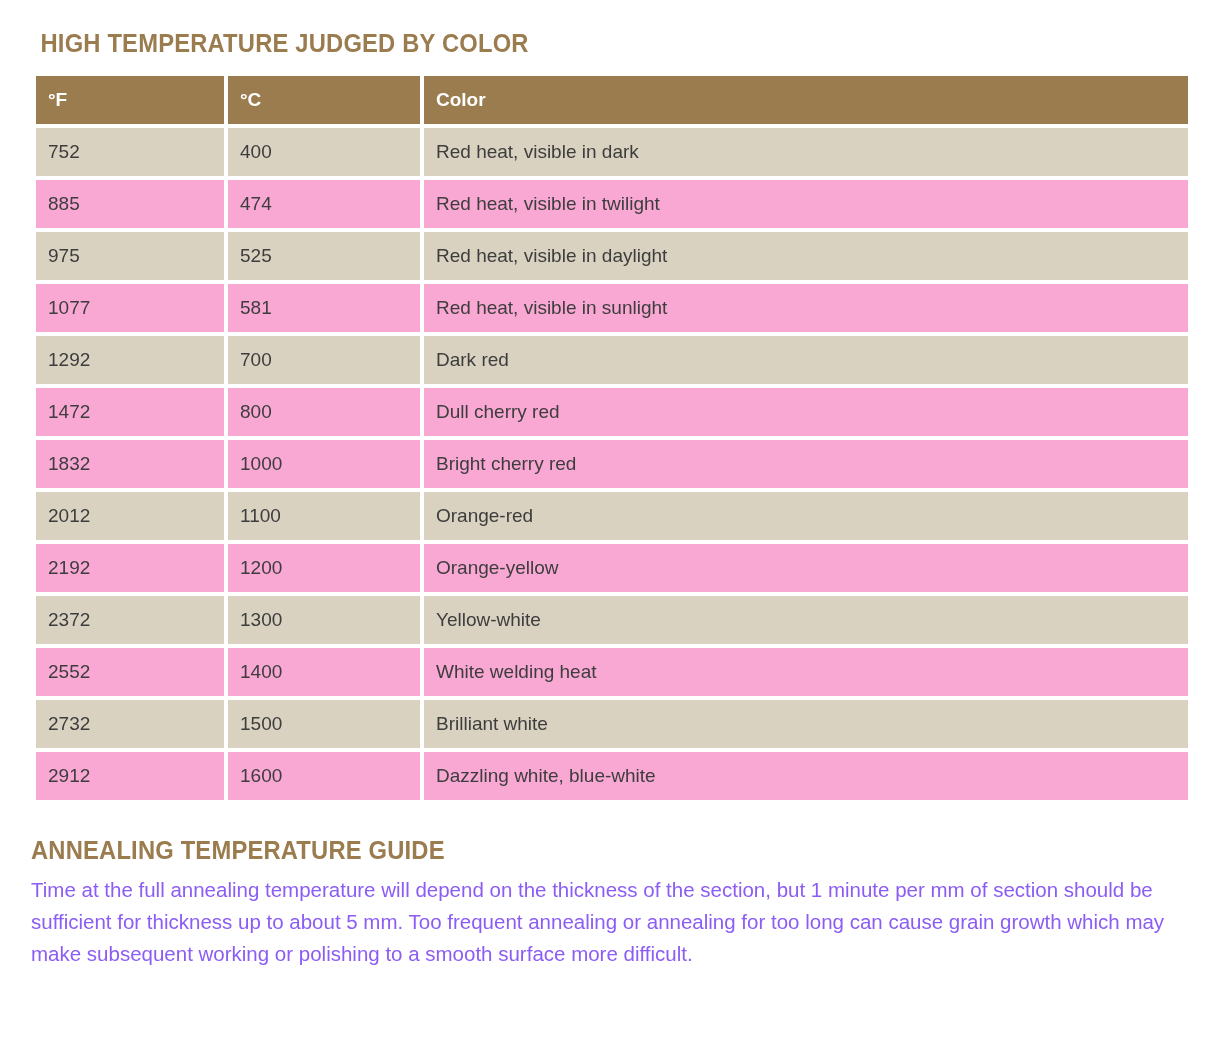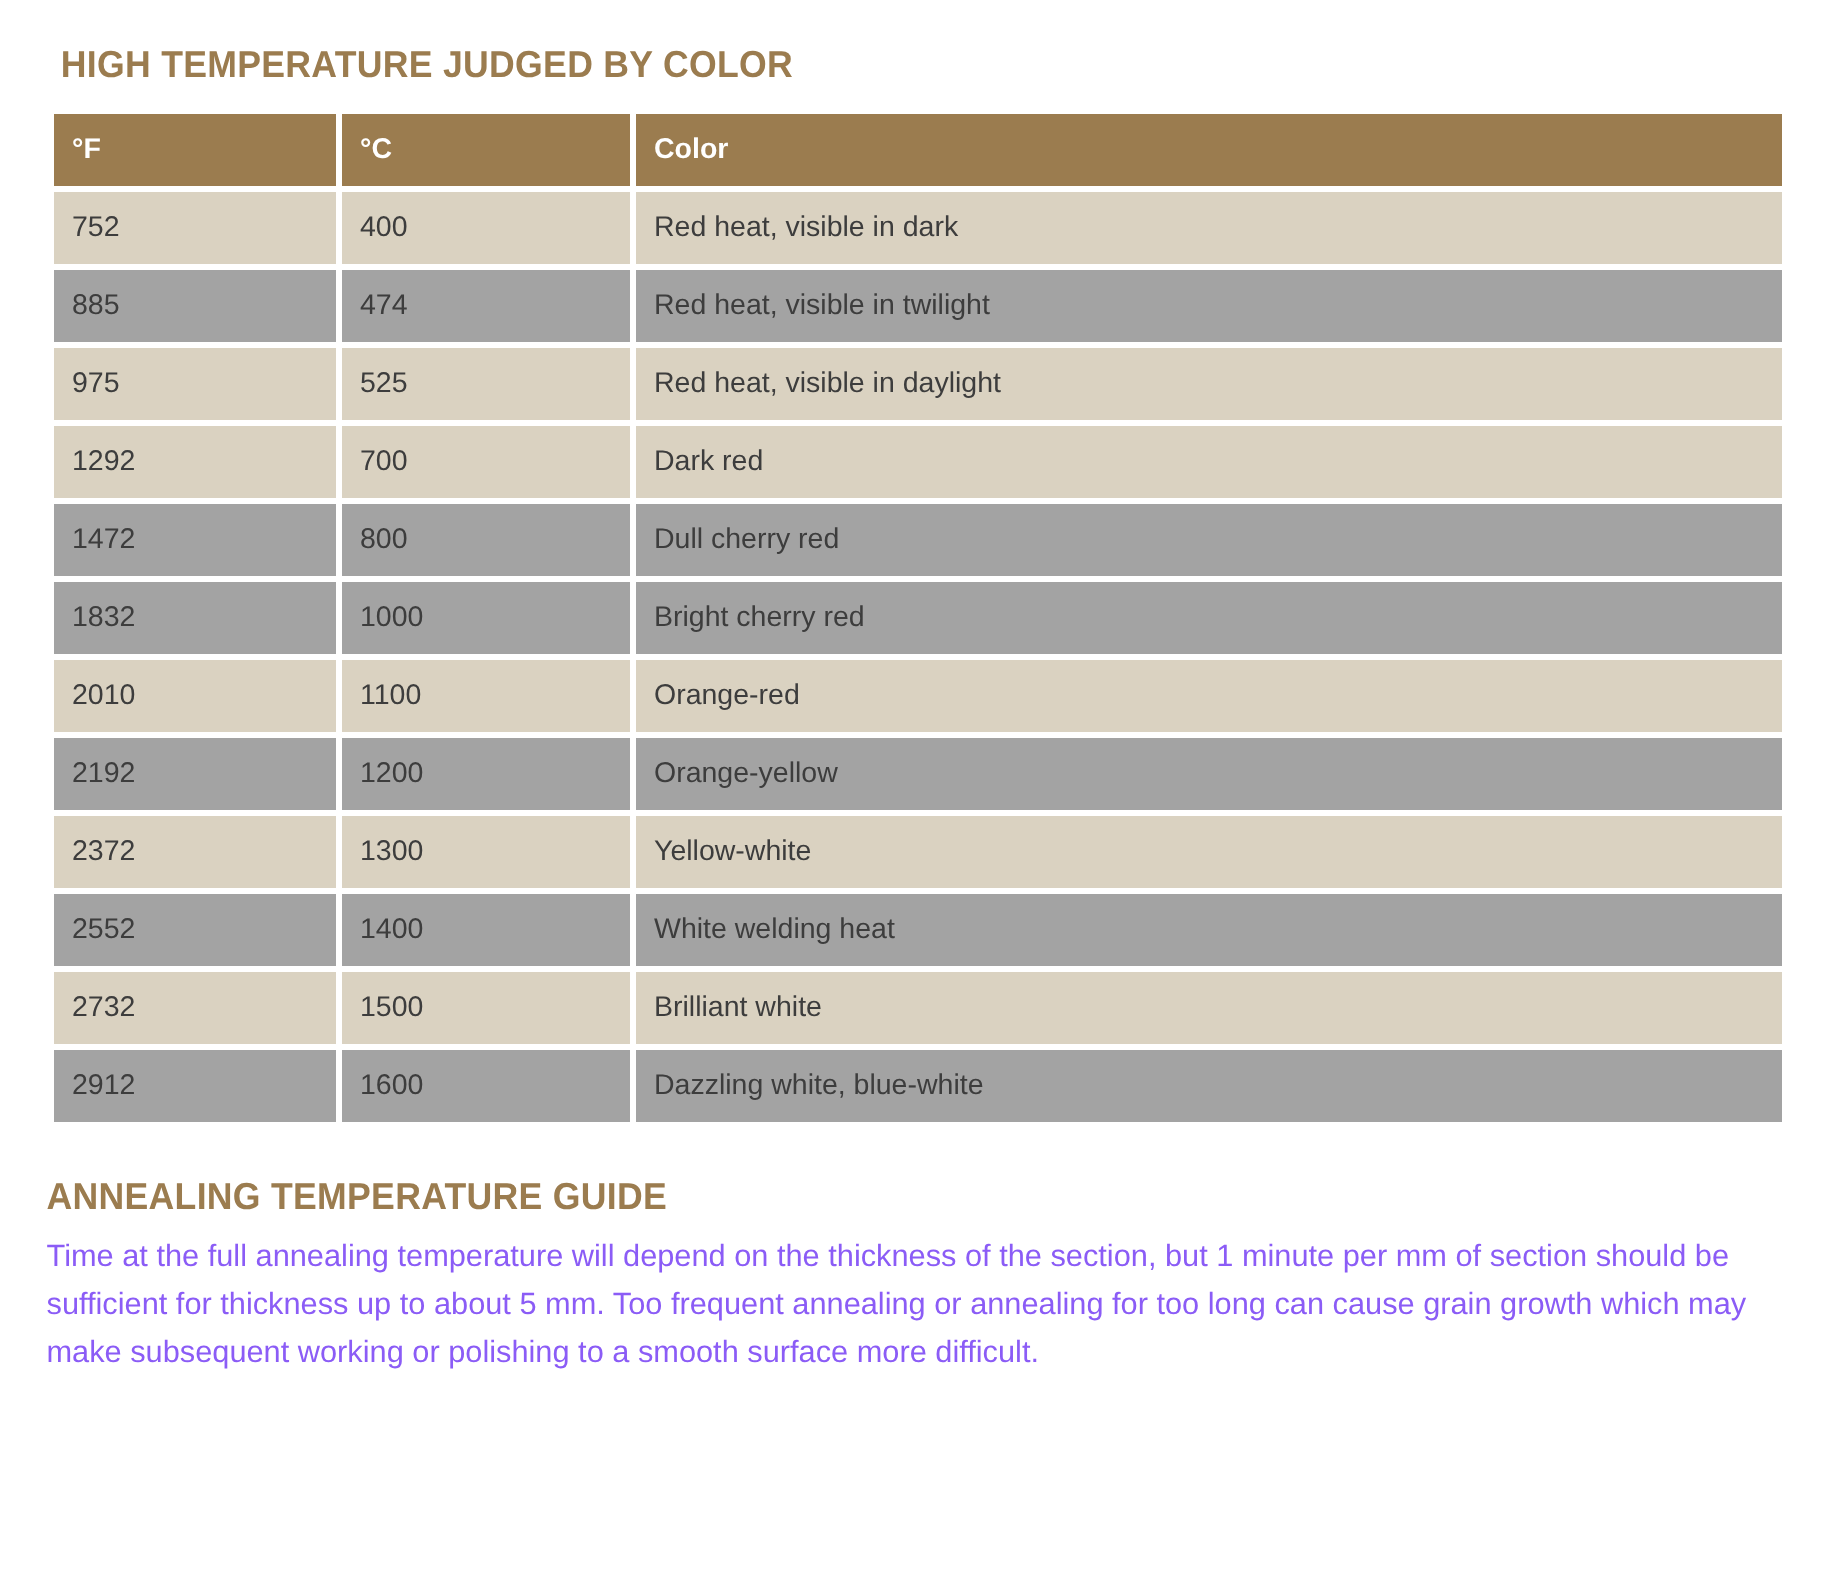--- a/index.html
+++ b/index.html
@@ -61,21 +61,21 @@
   }
   table.temp-table tbody td {
     color: #3d3d3d;
     height: 48px;
     margin-left: 32px;
   }
   table.temp-table tbody tr.odd td {
     background: #dad2c1;
   }
   table.temp-table tbody tr.even td {
-    background: #a3a3a3;
+    background: #f9a8d4;
   }
   col.col-f  { width: 188px; }
   col.col-c  { width: 192px; }
   col.col-color { width: auto; }
 
   h2.sub-title {
     margin: 0;
     padding: 30px 0 0 0;
     font-size: 25px;
     line-height: 32px;
@@ -126,37 +126,42 @@
       <tr class="even">
         <td>885</td>
         <td>474</td>
         <td>Red heat, visible in twilight</td>
       </tr>
       <tr class="odd">
         <td>975</td>
         <td>525</td>
         <td>Red heat, visible in daylight</td>
       </tr>
+      <tr class="even">
+        <td>1077</td>
+        <td>581</td>
+        <td>Red heat, visible in sunlight</td>
+      </tr>
       <tr class="odd">
         <td>1292</td>
         <td>700</td>
         <td>Dark red</td>
       </tr>
       <tr class="even">
         <td>1472</td>
         <td>800</td>
         <td>Dull cherry red</td>
       </tr>
       <tr class="even">
         <td>1832</td>
         <td>1000</td>
         <td>Bright cherry red</td>
       </tr>
       <tr class="odd">
-        <td>2010</td>
+        <td>2012</td>
         <td>1100</td>
         <td>Orange-red</td>
       </tr>
       <tr class="even">
         <td>2192</td>
         <td>1200</td>
         <td>Orange-yellow</td>
       </tr>
       <tr class="odd">
         <td>2372</td>

